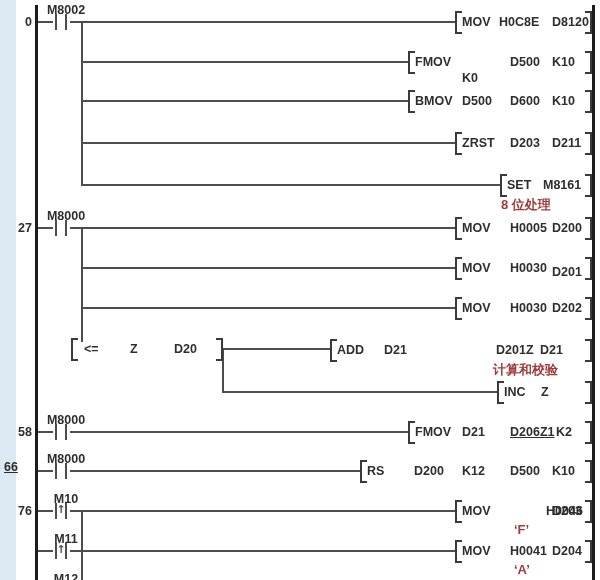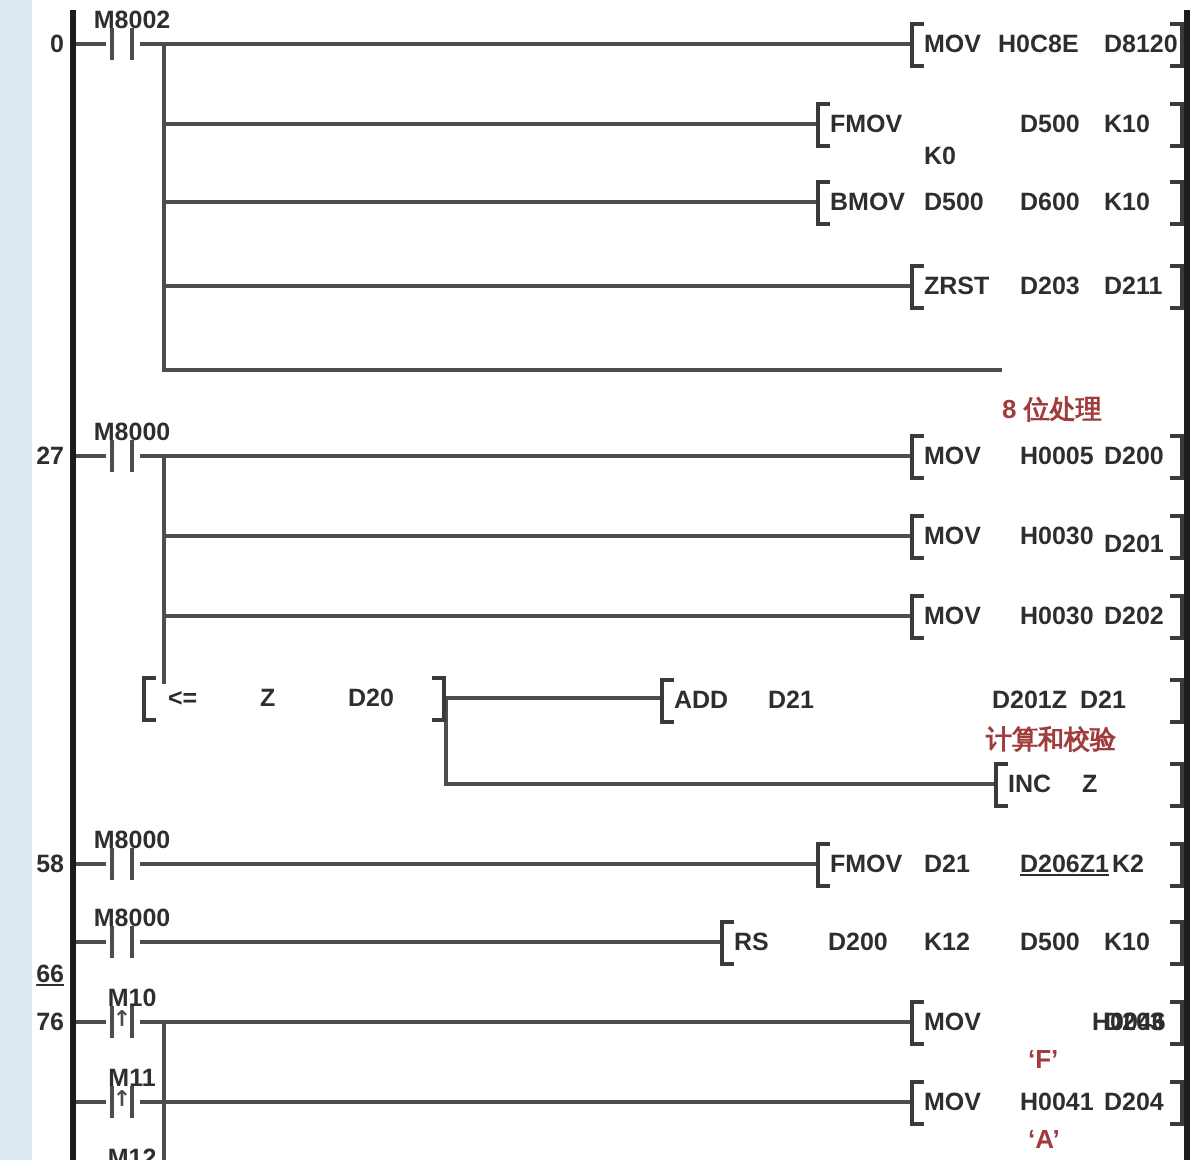--- a/index.html
+++ b/index.html
@@ -40,21 +40,21 @@
       <div class="abs" style="left: 70px; top: 510px; width: 386px; height: 1.6px; background: rgb(77, 77, 77);"></div>
       <div class="abs" style="left: 38px; top: 550px; width: 15px; height: 1.6px; background: rgb(77, 77, 77);"></div>
       <div class="abs" style="left: 70px; top: 550px; width: 386px; height: 1.6px; background: rgb(77, 77, 77);"></div>
       <div class="abs" style="left: 81px; top: 22px; width: 1.6px; height: 164px; background: rgb(77, 77, 77);"></div>
       <div class="abs" style="left: 81px; top: 228px; width: 1.6px; height: 114px; background: rgb(77, 77, 77);"></div>
       <div class="abs" style="left: 222px; top: 349px; width: 1.6px; height: 43px; background: rgb(77, 77, 77);"></div>
       <div class="abs" style="left: 81px; top: 511px; width: 1.6px; height: 69px; background: rgb(77, 77, 77);"></div>
       <div class="abs txt" style="left: 4px; top: 14px; width: 28px; text-align: right;">0</div>
       <div class="abs txt" style="left: 4px; top: 220px; width: 28px; text-align: right;">27</div>
       <div class="abs txt" style="left: 4px; top: 424px; width: 28px; text-align: right;">58</div>
-      <div class="abs txt" style="left: 4px; top: 479px; width: 28px; text-align: right; text-decoration: underline;">66</div>
+      <div class="abs txt" style="left: 4px; top: 459px; width: 28px;  text-decoration: underline;">66</div>
       <div class="abs txt" style="left: 4px; top: 503px; width: 28px; text-align: right;">76</div>
       <div class="abs txt" style="left: 36px; top: 2px; width: 60px; text-align: center;">M8002</div>
       <div class="abs" style="left: 53px; top: 14px; width: 17px; height: 16px;">
         <div class="abs" style="left: 2px; top: 0px; width: 2.2px; height: 16px; background: rgb(77, 77, 77);"></div>
         <div class="abs" style="left: 12px; top: 0px; width: 2.2px; height: 16px; background: rgb(77, 77, 77);"></div>
       </div>
       <div class="abs txt" style="left: 36px; top: 208px; width: 60px; text-align: center;">M8000</div>
       <div class="abs" style="left: 53px; top: 220px; width: 17px; height: 16px;">
         <div class="abs" style="left: 2px; top: 0px; width: 2.2px; height: 16px; background: rgb(77, 77, 77);"></div>
         <div class="abs" style="left: 12px; top: 0px; width: 2.2px; height: 16px; background: rgb(77, 77, 77);"></div>
@@ -104,20 +104,26 @@
         <div class="abs txt" style="left: 104px; top: 3px;">D600</div>
         <div class="abs txt" style="left: 146px; top: 3px;">K10</div>
         <div class="abs br-c" style="left: 179px; top: 0px;"></div>
       </div>
       <div class="abs" style="left: 453px; top: 132px; width: 140px; height: 22px;">
         <div class="abs br-o" style="left: 2px; top: 0px;"></div>
         <div class="abs txt" style="left: 9px; top: 3px;">ZRST</div>
         <div class="abs txt" style="left: 57px; top: 3px;">D203</div>
         <div class="abs txt" style="left: 99px; top: 3px;">D211</div>
         <div class="abs br-c" style="left: 132px; top: 0px;"></div>
+      </div>
+      <div class="abs" style="left: 498px; top: 174px; width: 95px; height: 22px;">
+        <div class="abs br-o" style="left: 2px; top: 0px;"></div>
+        <div class="abs txt" style="left: 9px; top: 3px;">SET</div>
+        <div class="abs txt" style="left: 45px; top: 3px;">M8161</div>
+        <div class="abs br-c" style="left: 87px; top: 0px;"></div>
       </div>
       <div class="abs" style="left: 453px; top: 217px; width: 140px; height: 22px;">
         <div class="abs br-o" style="left: 2px; top: 0px;"></div>
         <div class="abs txt" style="left: 9px; top: 3px;">MOV</div>
         <div class="abs txt" style="left: 57px; top: 3px;">H0005</div>
         <div class="abs txt" style="left: 99px; top: 3px;">D200</div>
         <div class="abs br-c" style="left: 132px; top: 0px;"></div>
       </div>
       <div class="abs" style="left: 453px; top: 257px; width: 140px; height: 22px;">
         <div class="abs br-o" style="left: 2px; top: 0px;"></div>

